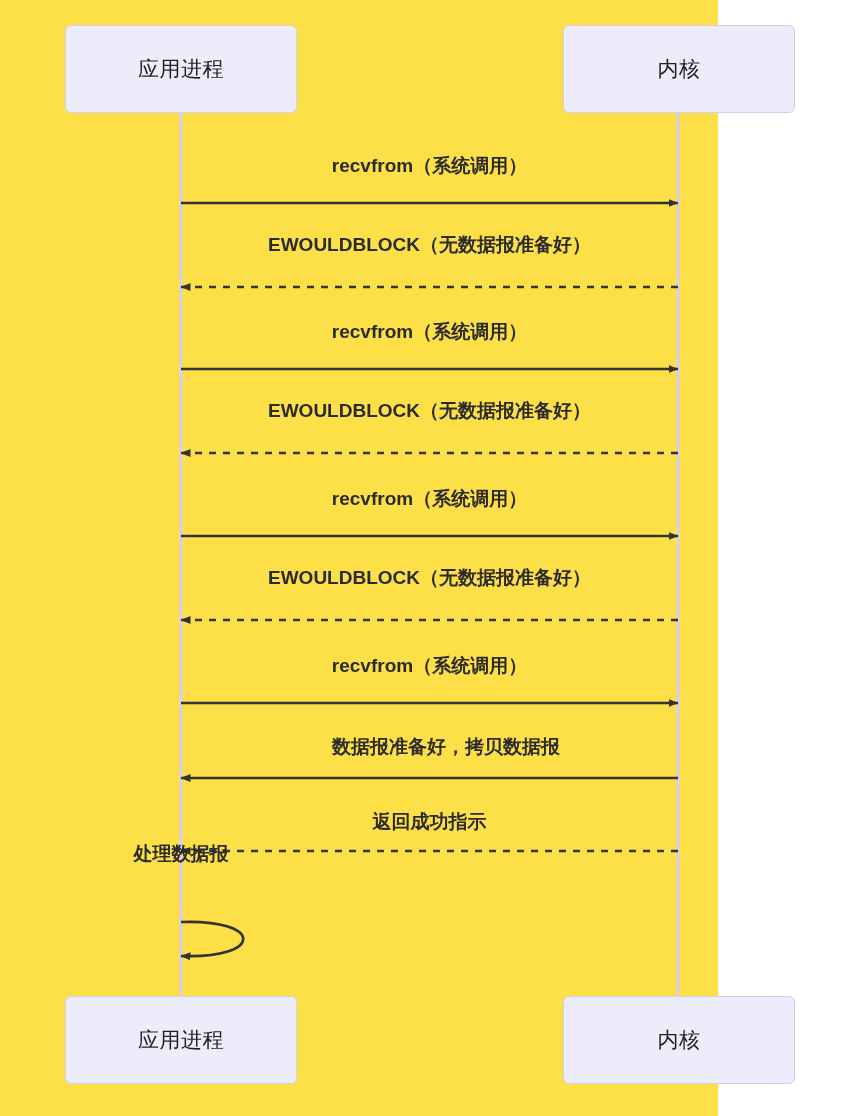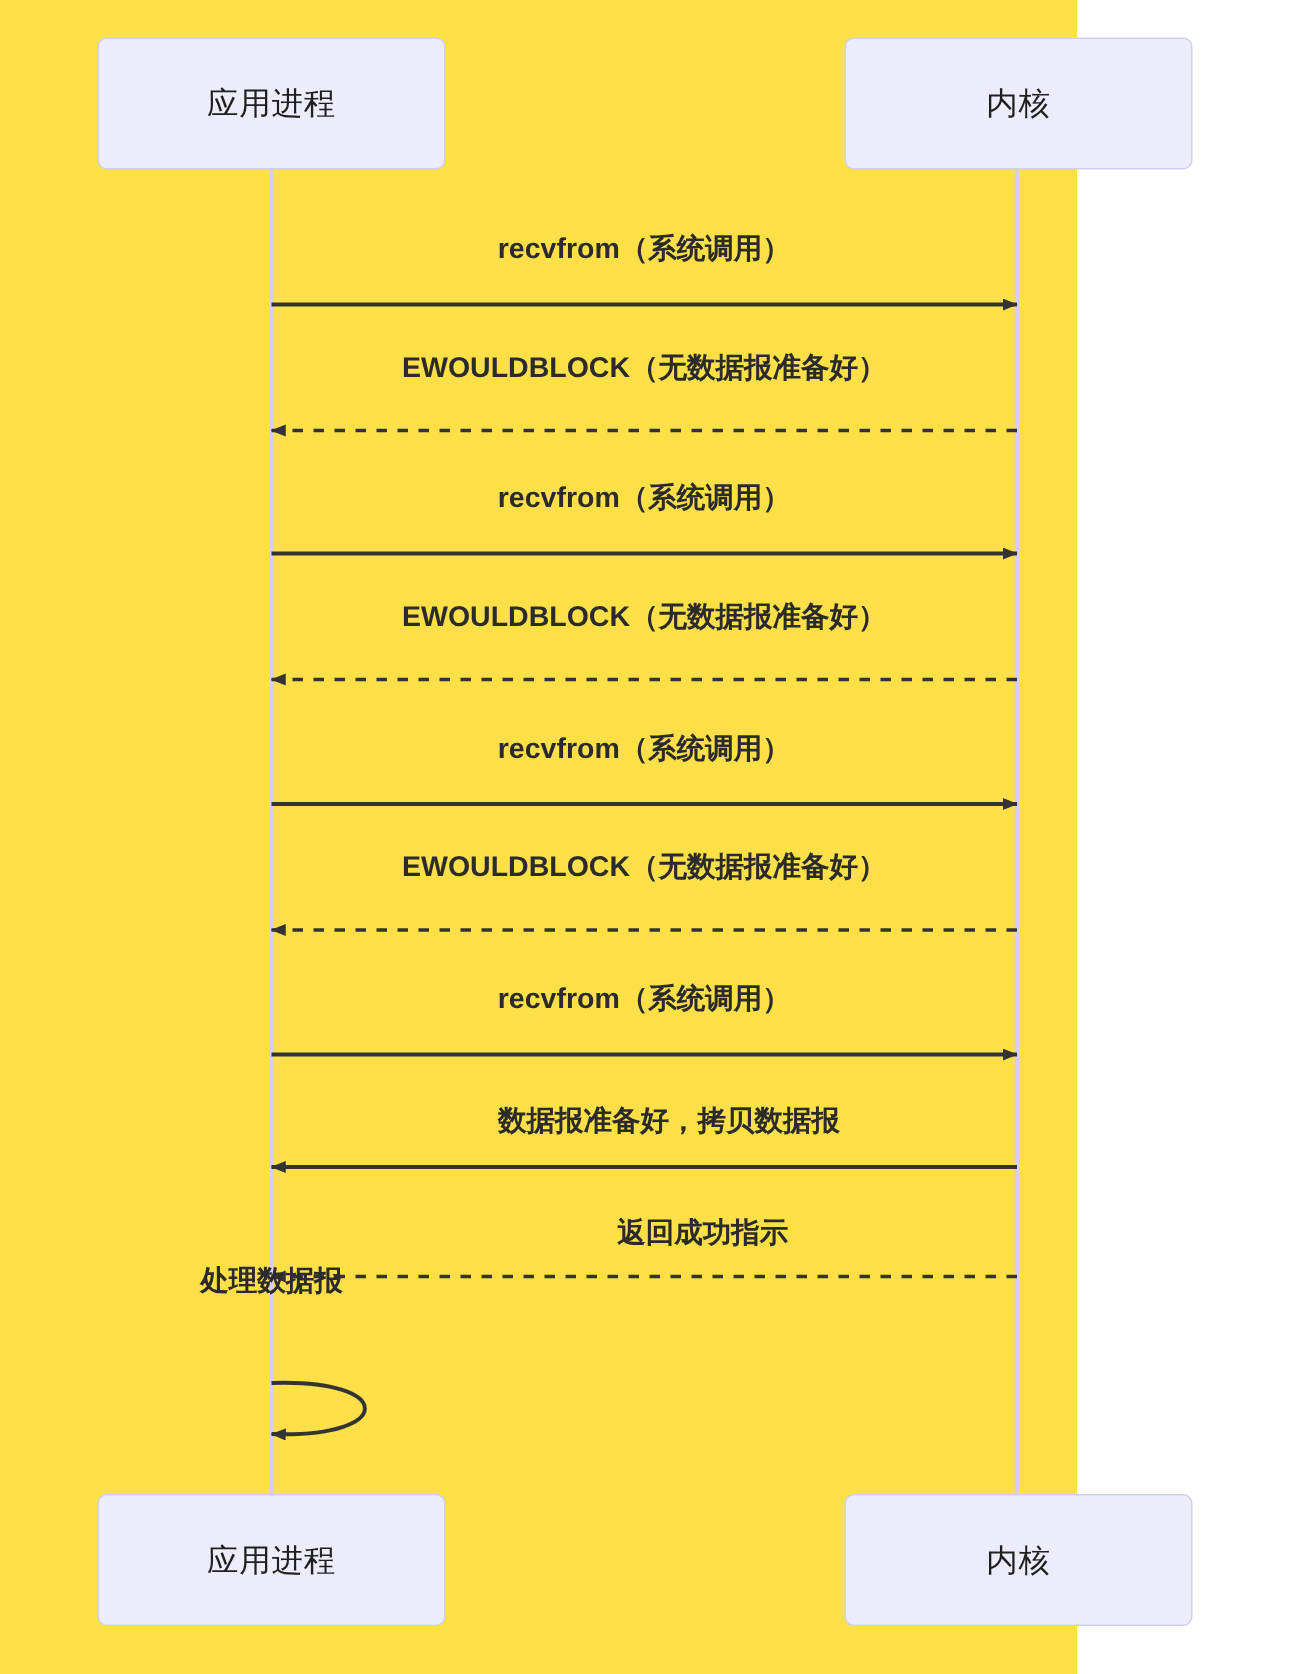--- a/index.html
+++ b/index.html
@@ -107,18 +107,18 @@
 
   <div id="message-labels">
       <div class="msg-label" style="left: 429.5px; top: 166px;">recvfrom（系统调用）</div>
       <div class="msg-label" style="left: 429.5px; top: 245px;">EWOULDBLOCK（无数据报准备好）</div>
       <div class="msg-label" style="left: 429.5px; top: 332px;">recvfrom（系统调用）</div>
       <div class="msg-label" style="left: 429.5px; top: 411px;">EWOULDBLOCK（无数据报准备好）</div>
       <div class="msg-label" style="left: 429.5px; top: 499px;">recvfrom（系统调用）</div>
       <div class="msg-label" style="left: 429.5px; top: 578px;">EWOULDBLOCK（无数据报准备好）</div>
       <div class="msg-label" style="left: 429.5px; top: 666px;">recvfrom（系统调用）</div>
       <div class="msg-label" style="left: 446px; top: 747px;">数据报准备好，拷贝数据报</div>
-      <div class="msg-label" style="left: 429.5px; top: 822px; margin-left: 39px;">返回成功指示</div>
+      <div class="msg-label" style="left: 429.5px; top: 822px;">返回成功指示</div>
     </div>
 
   <div class="msg-label" id="self-label" style="left: 181px; top: 854px;">处理数据报</div>
 
 </div>
 
 </body></html>

